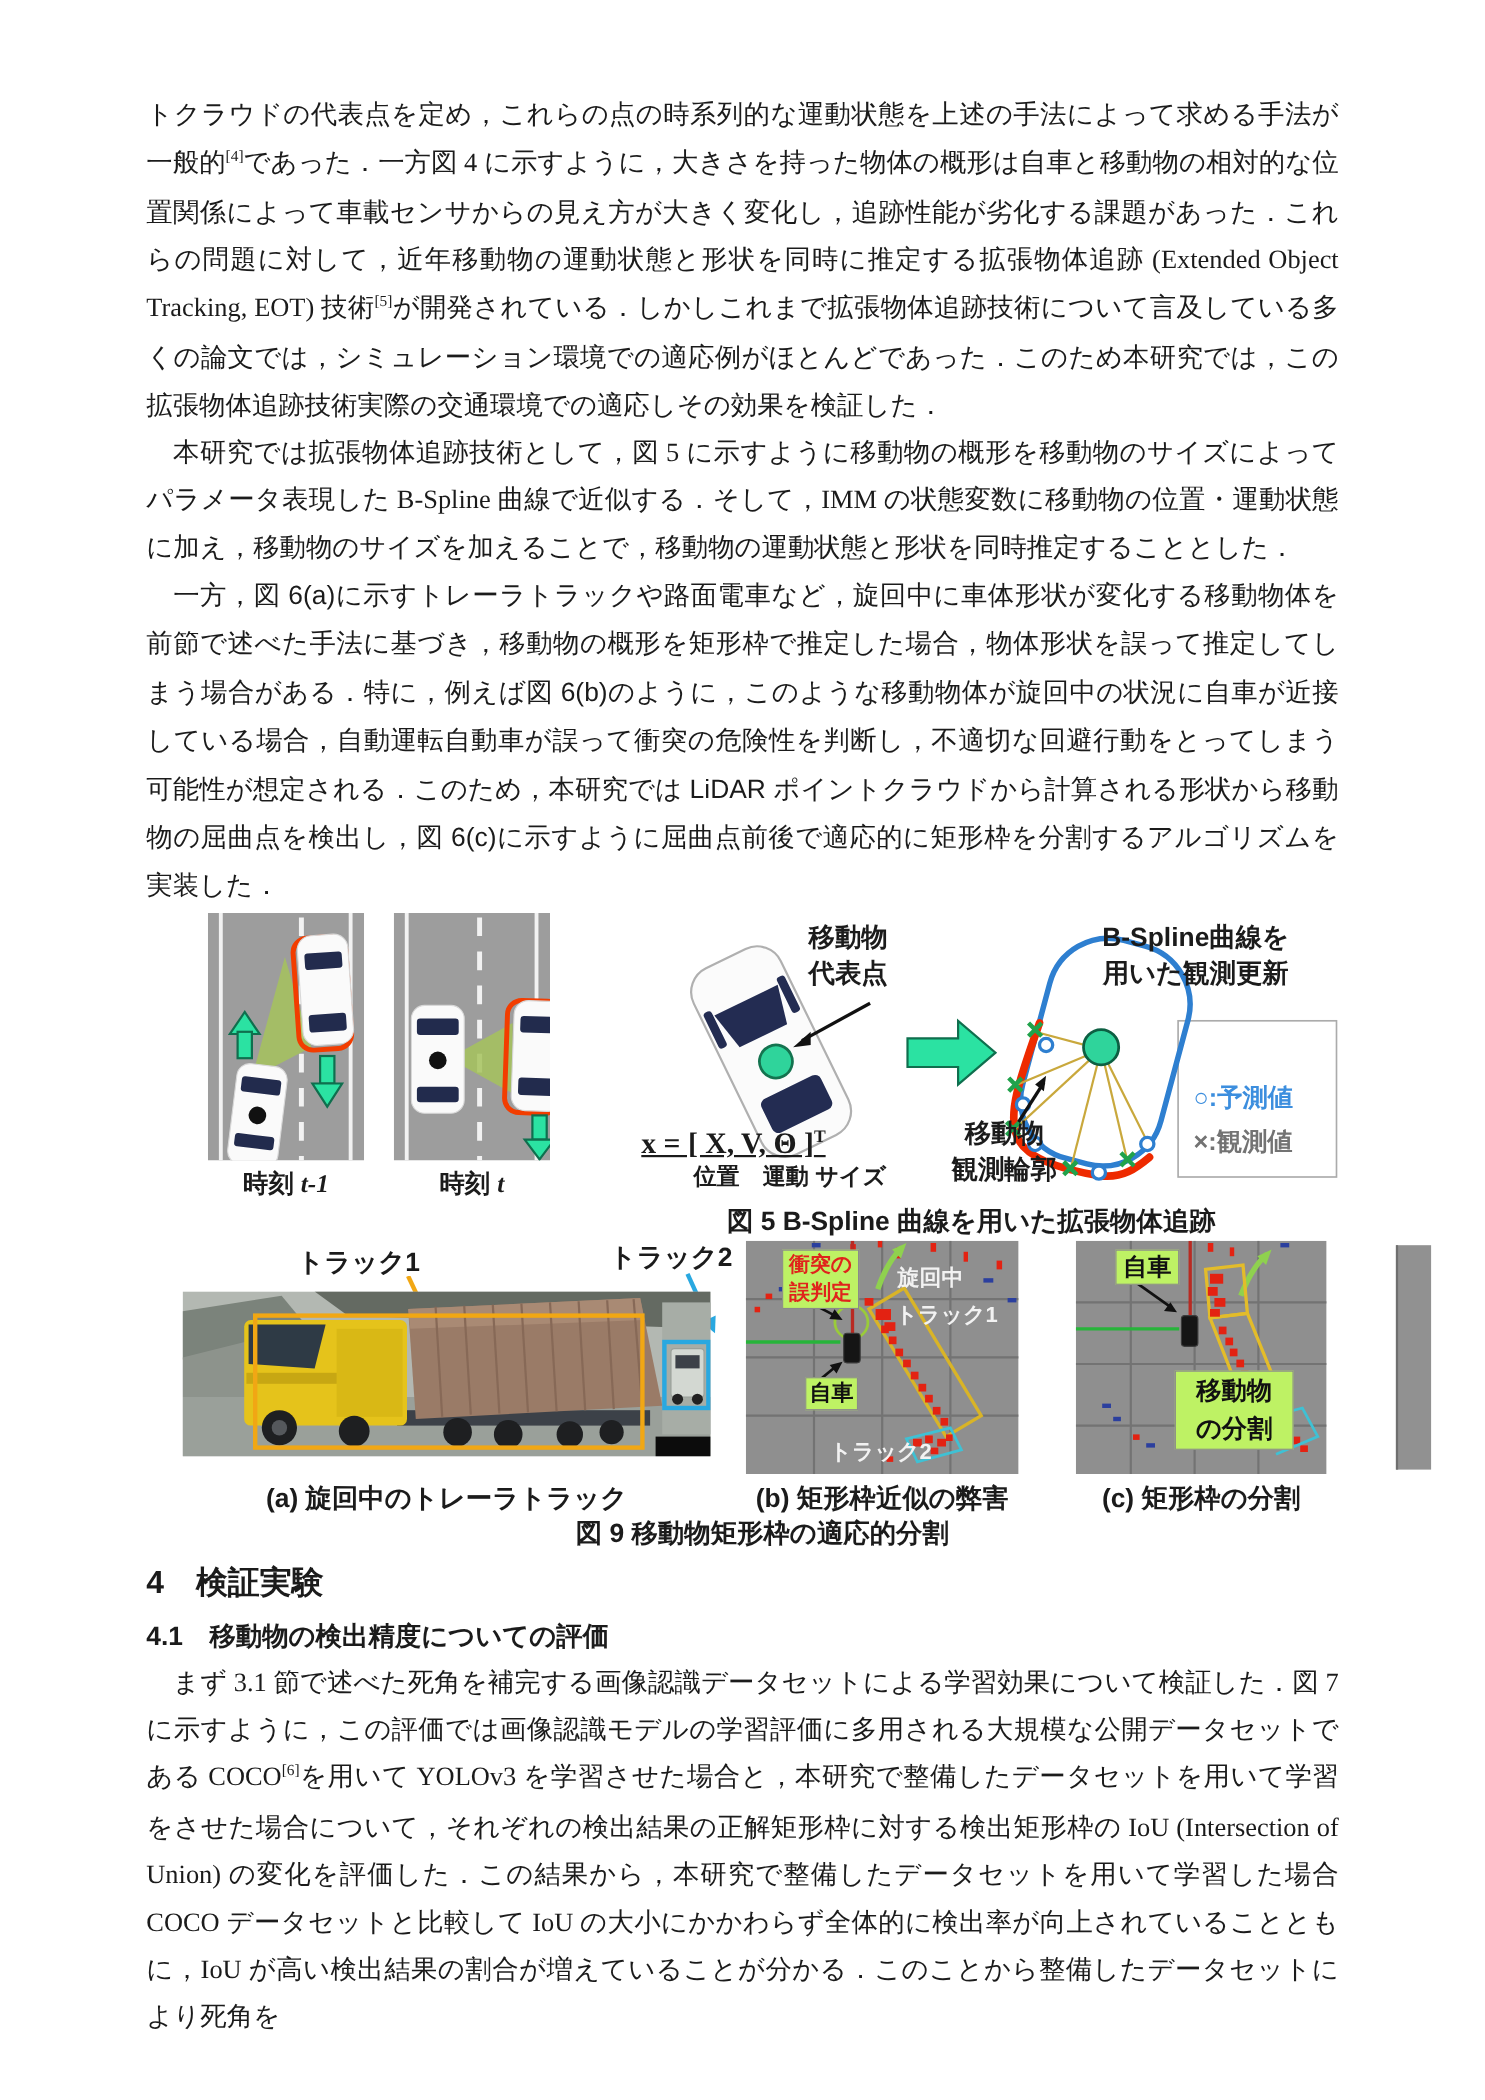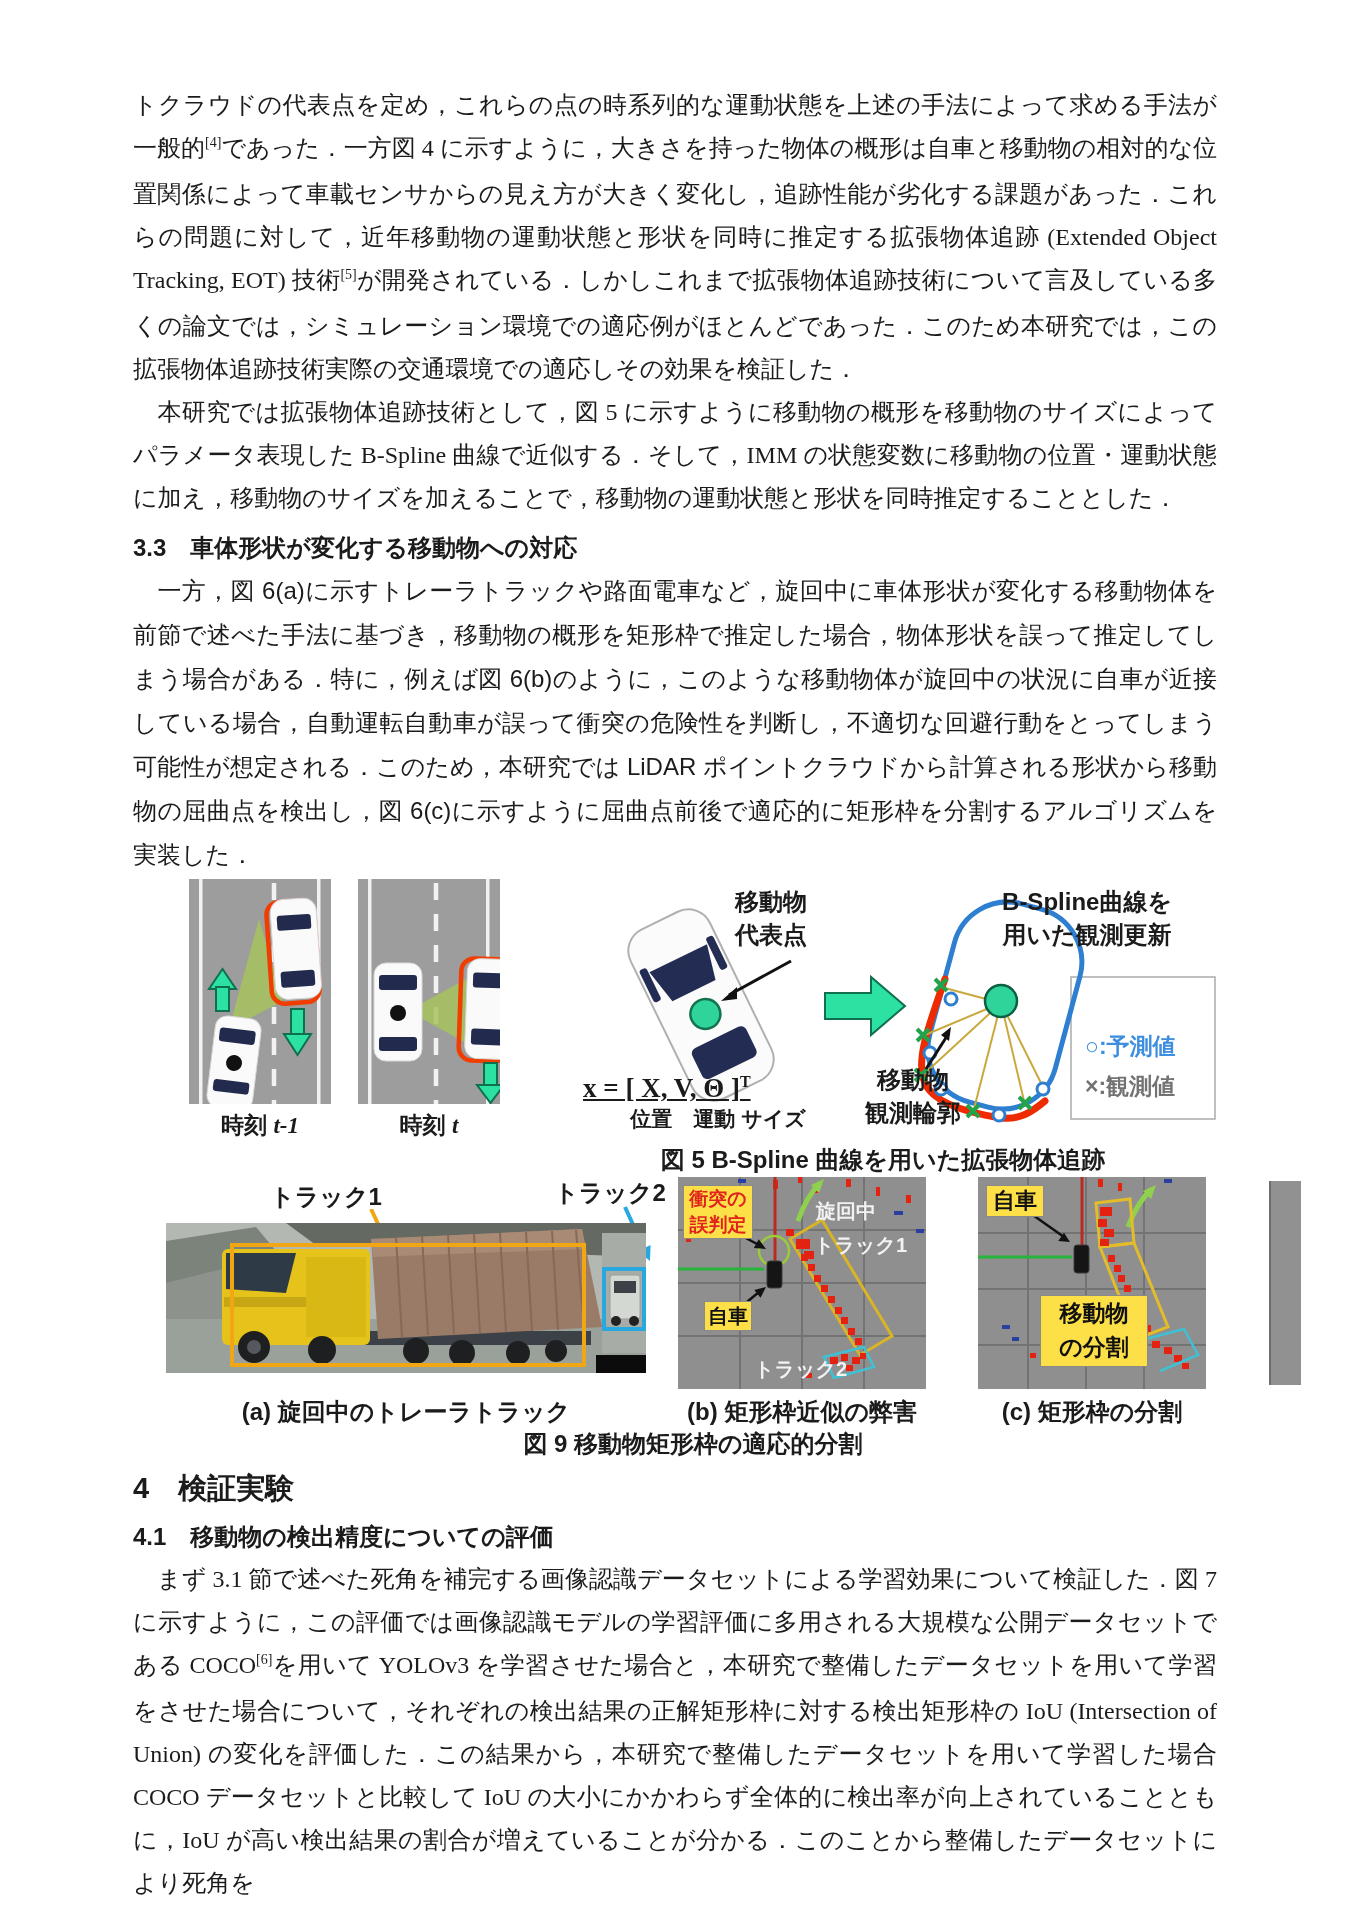--- a/index.html
+++ b/index.html
@@ -10,41 +10,40 @@
   .sup{font-size:14px;position:relative;top:-9px;}
   .h-small{font:bold 24px/43px "Liberation Sans","DejaVu Sans",sans-serif;margin:6px 0 0 0;}
   .h-big{font:bold 29px/46px "Liberation Sans","DejaVu Sans",sans-serif;margin:8px 0 0 0;}
   .figrow{position:relative;width:1084px;}
   #figrow1{height:300px;margin-top:0px;}
   #figrow2{height:280px;}
   .abs{position:absolute;}
   .flabel{font:bold 23px/28px "Liberation Sans","DejaVu Sans",sans-serif;text-align:center;}
   .fcap{font:bold 24px/30px "Liberation Sans","DejaVu Sans",sans-serif;text-align:center;}
   .panel-wrap{position:absolute;}
-  .wbox{position:absolute;background:#fde047;border:1.5px solid #8a8a8a;text-align:center;box-sizing:border-box;}
+  .wbox{position:absolute;background:#bef264;border:1.5px solid #8a8a8a;text-align:center;box-sizing:border-box;margin-left:28px;}
   .wtext{position:absolute;color:#f2f2f2;font:bold 20px/24px "Liberation Sans","DejaVu Sans",sans-serif;}
   .fig5label{position:absolute;font:bold 24px/33px "Liberation Sans","DejaVu Sans",sans-serif;text-align:center;}
   .formula{position:absolute;font:bold 27px/30px "Liberation Serif","DejaVu Serif",serif;text-decoration:underline;}
   .formula .fsup{font-size:16px;position:relative;top:-10px;}
   .formula-sub{position:absolute;font:bold 21px/24px "Liberation Sans","DejaVu Sans",sans-serif;text-align:center;}
   .legend-line{position:absolute;font:bold 23px/26px "Liberation Sans","DejaVu Sans",sans-serif;}
   .ital{font-style:italic;font-family:"Liberation Serif","DejaVu Serif",serif;}
   svg{display:block;}
 </style>
 </head>
 <body>
 
 <div id="page">
   <div id="content">
 
     <p class="serif-p"><span>トクラウドの代表点を定め，これらの点の時系列的な運動状態を上述の手法によって求める手法が一般的</span><span class="sup">[4]</span><span>であった．一方図 4 に示すように，大きさを持った物体の概形は自車と移動物の相対的な位置関係によって車載センサからの見え方が大きく変化し，追跡性能が劣化する課題があった．これらの問題に対して，近年移動物の運動状態と形状を同時に推定する拡張物体追跡 (Extended Object Tracking, EOT) 技術</span><span class="sup">[5]</span><span>が開発されている．しかしこれまで拡張物体追跡技術について言及している多くの論文では，シミュレーション環境での適応例がほとんどであった．このため本研究では，この拡張物体追跡技術実際の交通環境での適応しその効果を検証した．</span></p>
 
     <p class="serif-p">　本研究では拡張物体追跡技術として，図 5 に示すように移動物の概形を移動物のサイズによってパラメータ表現した B-Spline 曲線で近似する．そして，IMM の状態変数に移動物の位置・運動状態に加え，移動物のサイズを加えることで，移動物の運動状態と形状を同時推定することとした．</p>
 
-    <h3 class="h-small">3.3　車体形状が変化する移動物への対応</h3>
 
     <p class="gothic-p">　一方，図 6(a)に示すトレーラトラックや路面電車など，旋回中に車体形状が変化する移動物体を前節で述べた手法に基づき，移動物の概形を矩形枠で推定した場合，物体形状を誤って推定してしまう場合がある．特に，例えば図 6(b)のように，このような移動物体が旋回中の状況に自車が近接している場合，自動運転自動車が誤って衝突の危険性を判断し，不適切な回避行動をとってしまう可能性が想定される．このため，本研究では LiDAR ポイントクラウドから計算される形状から移動物の屈曲点を検出し，図 6(c)に示すように屈曲点前後で適応的に矩形枠を分割するアルゴリズムを実装した．</p>
 
     <div id="figrow1" class="figrow">
 
       <div class="abs" style="left:56px;top:2px">
         <svg width="142" height="225" viewBox="0 0 142 225">
           <rect width="142" height="225" fill="#9d9d9d"></rect>
           <rect x="10" width="3.5" height="225" fill="#f2f2f2"></rect>
           <rect x="128" width="3.5" height="225" fill="#f2f2f2"></rect>

